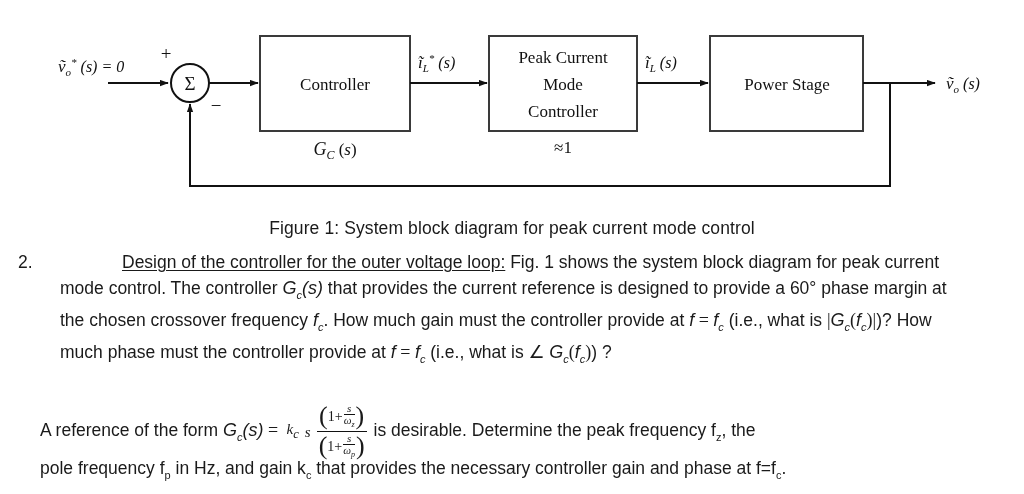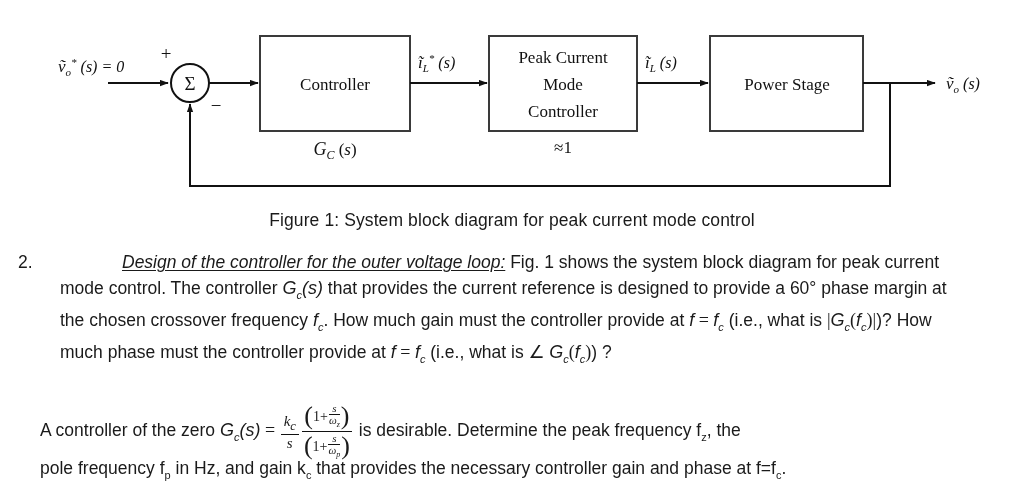--- a/index.html
+++ b/index.html
@@ -37,21 +37,21 @@
   .sum-sign {
     font-family: "Liberation Serif", serif;
     font-size: 19px;
     fill: #111;
     text-anchor: middle;
   }
 
   
   #fig-caption {
     position: absolute;
-    left: 0; top: 210px;
+    left: 0; top: 218px;
     width: 1024px;
     text-align: center;
     font-size: 17.5px;
     letter-spacing: .1px;
     color: #1a1a1a;
   }
 
   
   #problem {
     position: absolute;
@@ -65,21 +65,21 @@
     position: absolute;
     left: 18px; top: 0;
     font-size: 17.5px;
   }
   .q-body {
     position: absolute;
     left: 60px; top: 0;
     width: 906px;
   }
   .first-indent { display: inline-block; width: 62px; }
-  .uline { text-decoration: underline; text-underline-offset: 2px; font-style: italic; }
+  .uline { text-decoration: underline; text-underline-offset: 2px; }
 
   .mi {                     
     font-family: Liberation Sans, sans-serif;
     font-style: italic;
     font-size: 18px;
   }
   .mr {                     
     font-family: "Liberation Serif", serif;
     font-size: 18px;
   }
@@ -88,21 +88,21 @@
 
   
   #para2 {
     position: absolute;
     left: 40px; top: 152px;
     width: 950px;
     font-size: 17.5px;
   }
   .frac-row { display: inline-flex; align-items: center; vertical-align: middle; }
   .kc-over-s {
-    display: inline-flex; flex-direction: column; align-items: center;
+    display: inline-flex; flex-direction: row; align-items: center;
     font-family: "Liberation Serif", serif; font-style: italic;
     vertical-align: middle; margin: 0 1px;
   }
   .kc-over-s .num, .kc-over-s .den { font-size: 15px; line-height: 14px; padding: 1px 3px; }
   .kc-over-s .bar { width: 100%; height: 1px; background: #111; }
 
   .big-frac {
     display: inline-flex; flex-direction: column; align-items: center;
     vertical-align: middle; margin: 0 2px;
   }
@@ -191,21 +191,21 @@
 
 <div id="problem">
 
   <span class="q-num">2.</span>
 
   <div class="q-body">
     <span class="first-indent"></span><span class="uline">Design of the controller for the outer voltage loop:</span><span> Fig. 1 shows the system block diagram for peak current mode control.   The controller </span><span class="mi">G<sub>c</sub>(s)</span><span> that provides the current reference is designed to provide a 60° phase margin at the chosen crossover frequency </span><span class="mi">f<sub>c</sub></span><span>.  How much gain must the controller provide at </span><span class="mi">f</span><span class="mr"> = </span><span class="mi">f<sub>c</sub></span><span> (i.e., what is </span><span class="mr">|<span class="mi">G<sub>c</sub></span>(<span class="mi">f<sub>c</sub></span>)|</span><span>)?  How much phase must the controller provide at </span><span class="mi">f</span><span class="mr"> = </span><span class="mi">f<sub>c</sub></span><span> (i.e., what is </span><span class="mr">∠ <span class="mi">G<sub>c</sub></span>(<span class="mi">f<sub>c</sub></span>)</span><span>) ?</span>
   </div>
 
   <div id="para2">
-    <span>A controller of the zero </span><span class="mi">G<sub>c</sub>(s)</span><span class="mr"> = </span><span class="frac-row">
+    <span>A reference of the form </span><span class="mi">G<sub>c</sub>(s)</span><span class="mr"> = </span><span class="frac-row">
         <span class="kc-over-s">
           <span class="num">k<sub>c</sub></span>
           <span class="bar"></span>
           <span class="den">s</span>
         </span>
         <span class="big-frac">
           <span class="num">
             <span class="paren">(</span>
             <span class="mr" style="font-size:14px">1+</span>
             <span class="inner-frac">

